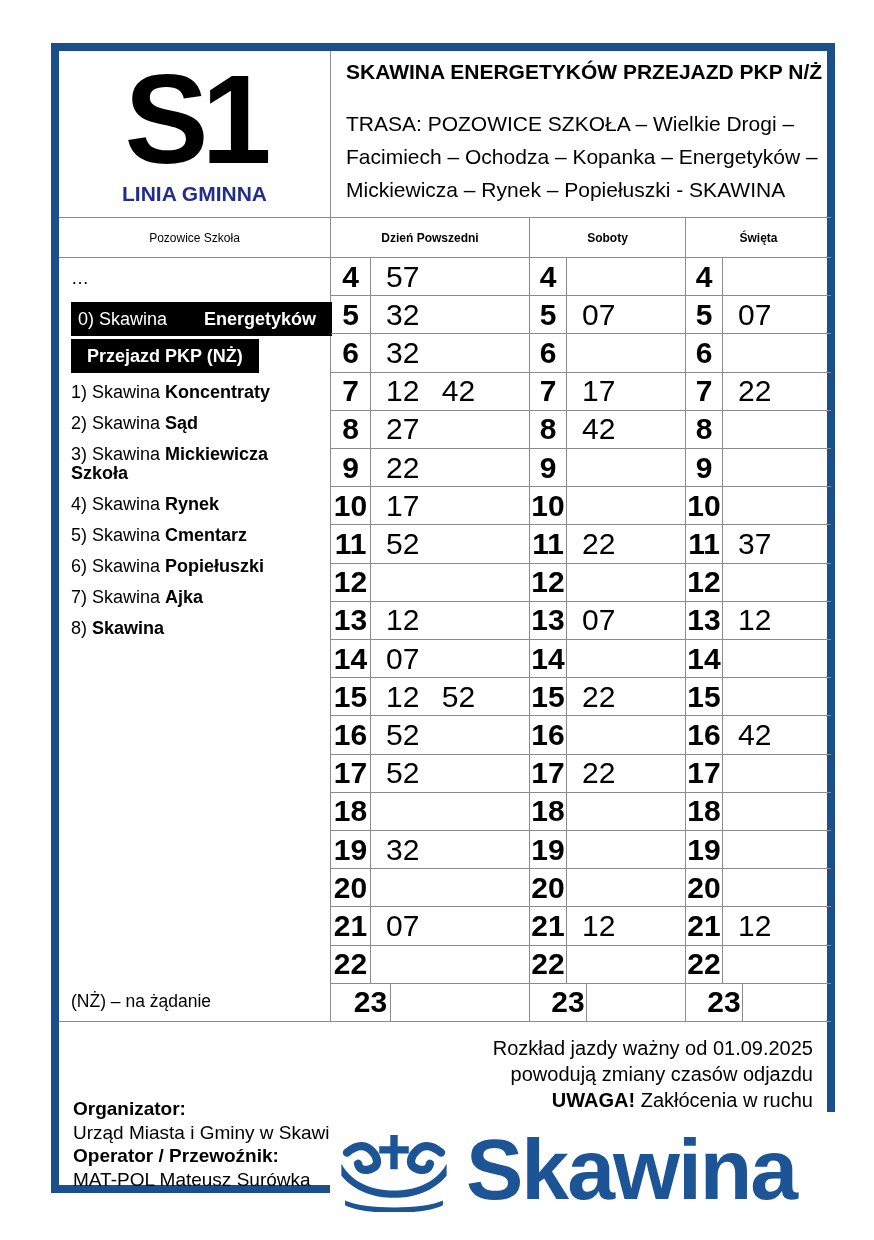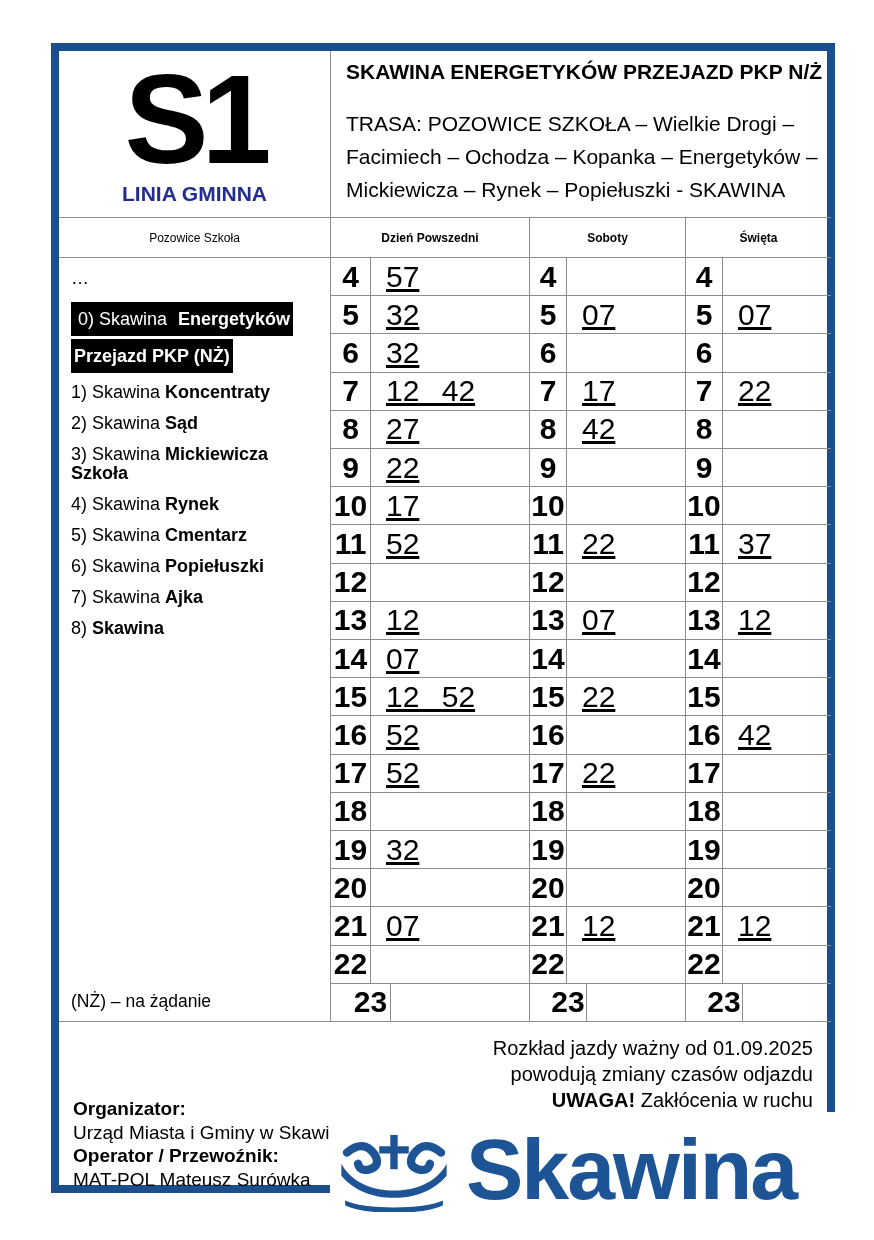--- a/index.html
+++ b/index.html
@@ -35,37 +35,37 @@
   
   .tbody { position:absolute; left:0; top:207px; width:772px; height:764px;
            border-bottom:1px solid var(--grid-gray); }
   .stops-cell { position:absolute; left:0; top:0; width:272px; height:100%;
                 border-right:1px solid var(--grid-gray); padding:10px 12px 0 12px; }
   .ellipsis { font-size:18px; margin-bottom:12px; }
   .stop { font-size:18px; line-height:19px; margin-bottom:12px; max-width:248px; }
   .stop .nm { font-weight:bold; }
   .stop.hl { line-height:37px; margin-bottom:8px; }
   .stop.hl .pfx, .stop.hl .nm { background:var(--hl-bg); color:var(--hl-fg);
-        padding:7px 3px; -webkit-box-decoration-break:clone; box-decoration-break:clone; }
+        padding:7px 16px; -webkit-box-decoration-break:clone; box-decoration-break:clone; }
   .stop.hl .pfx { padding-left:7px; }
   .footnote { position:absolute; left:12px; bottom:9px; font-size:17.5px; }
 
   .section { position:absolute; top:0; height:100%; display:flex; flex-direction:column;
              border-right:1px solid var(--grid-gray); }
   .sec-weekday { left:272px; width:199px; }
   .sec-sat     { left:471px; width:156px; }
   .sec-hol     { left:627px; width:145px; border-right:none; }
   .trow { flex:1 1 0; display:flex; border-bottom:1px solid var(--grid-gray); }
   .trow:last-child { border-bottom:none;margin-left:20px; }
   .hcell { border-right:1px solid var(--grid-gray); display:flex; align-items:center;
            justify-content:center; font-weight:bold; font-size:30px; }
   .sec-weekday .hcell { width:40px; }
   .sec-sat .hcell, .sec-hol .hcell { width:37px; }
   .mcell { flex:1; display:flex; align-items:center; padding-left:15px;
-           font-size:30px; word-spacing:14px; white-space:nowrap;text-decoration:underline; }
+           font-size:30px; word-spacing:14px; white-space:nowrap; }
 
   
   .notice { position:absolute; top:984px; right:18px; text-align:right;
             font-size:20px; line-height:26px; }
   .notice b { font-weight:bold; }
   .credits { position:absolute; top:1046px; left:14px; font-size:19px; line-height:23.5px; }
   .credits .lbl { font-weight:bold; }
 
   .logo { position:absolute; left:330px; top:1112px; width:544px; height:100px;
           background:#fff; display:flex; align-items:flex-end; padding:0 0 6px 4px; z-index:3; }

